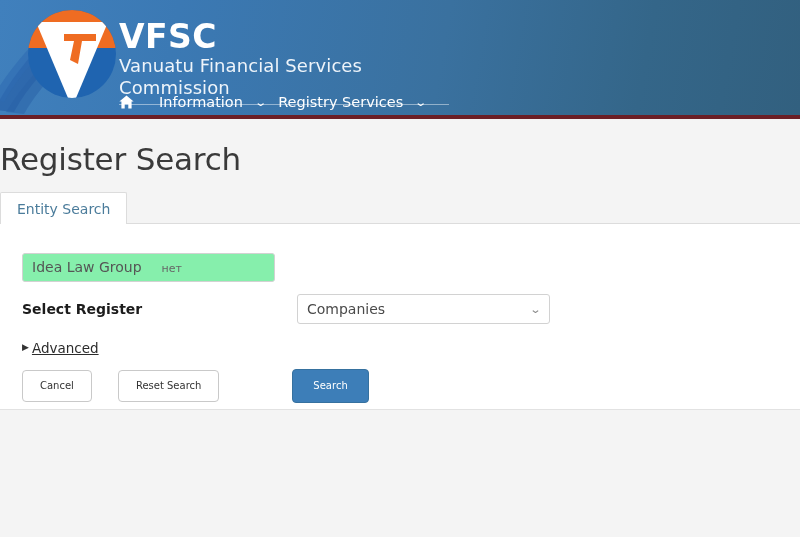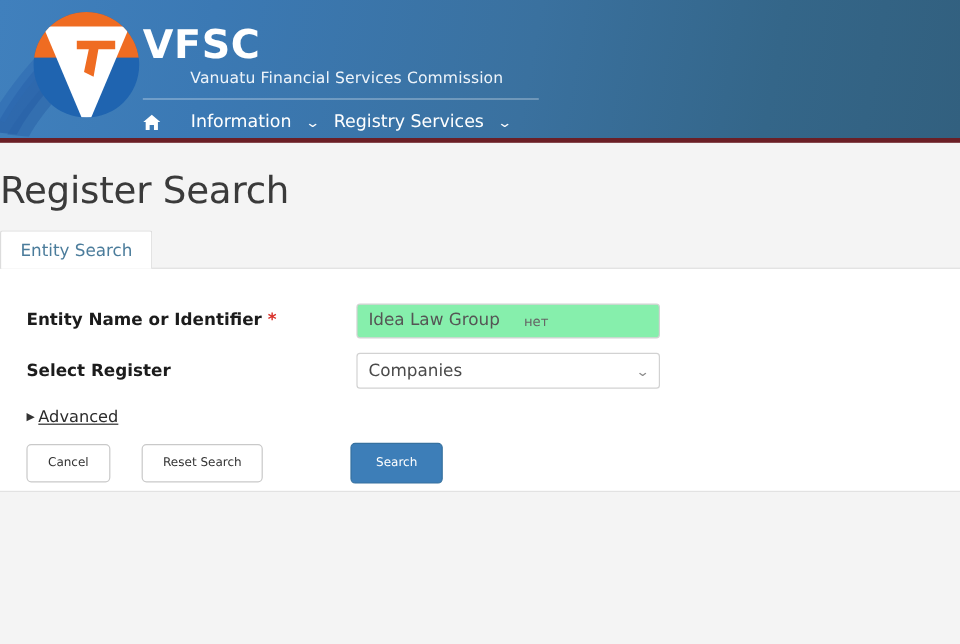--- a/index.html
+++ b/index.html
@@ -47,26 +47,25 @@
   .brand-abbr {
     color: #ffffff;
     font-size: 33px;
     font-weight: bold;
     letter-spacing: 0.5px;
     line-height: 34px;
     font-family: "DejaVu Sans", sans-serif;
   }
   .brand-full {
     color: #eef4fa;
-    font-size: 13px;
+    font-size: 18px;
     line-height: 22px;
     letter-spacing: 0.1px;
     font-family: "DejaVu Sans", sans-serif;
     padding-top: 1px;
-    text-align: center;
   }
   .brand-rule {
     margin-top: 5px;
     height: 1px;
     background: rgba(255,255,255,0.45);
     width: 330px;
   }
   .main-nav {
     position: absolute;
     left: 119px;
@@ -314,24 +313,20 @@
 
   <div class="tab-strip">
     <div class="tab">
       <span>Entity Search</span>
     </div>
   </div>
 
   <div class="form-panel">
 
     <div class="form-row">
-      <div class="form-label">
-        <span>Entity Name or Identifier</span>
-        <span class="req-star">*</span>
-      </div>
       <div class="input-shell">
         <span class="input-main">Idea Law Group</span>
         <span class="input-sub">нет</span>
       </div>
     </div>
 
     <div class="form-row">
       <div class="form-label">Select Register</div>
       <div class="select-shell">
         <span class="select-value">Companies</span>

